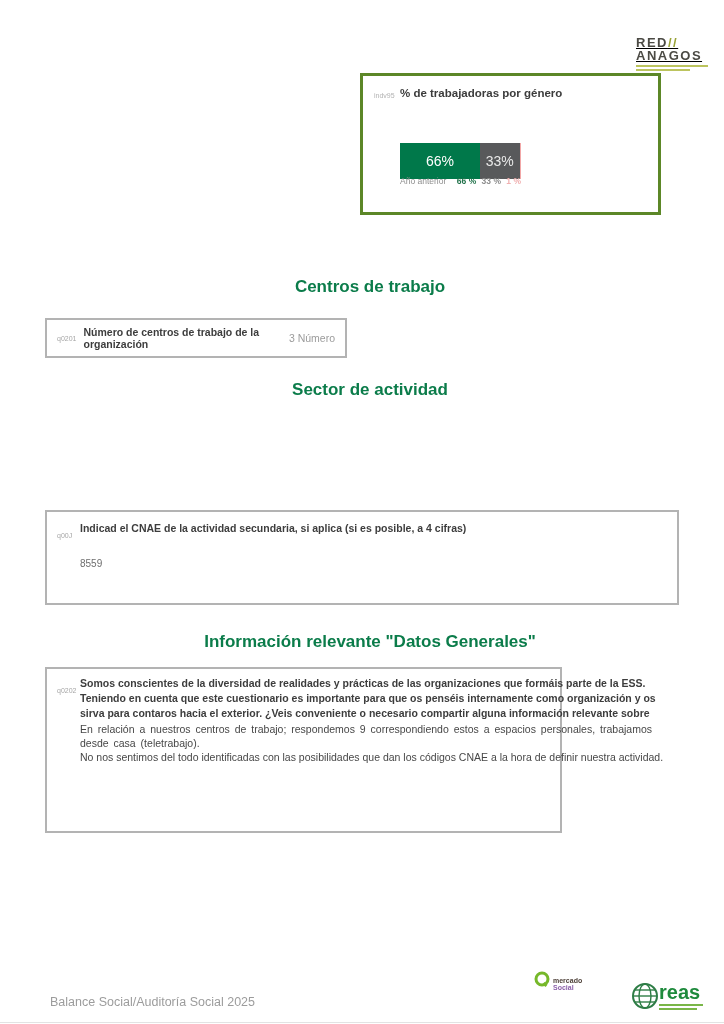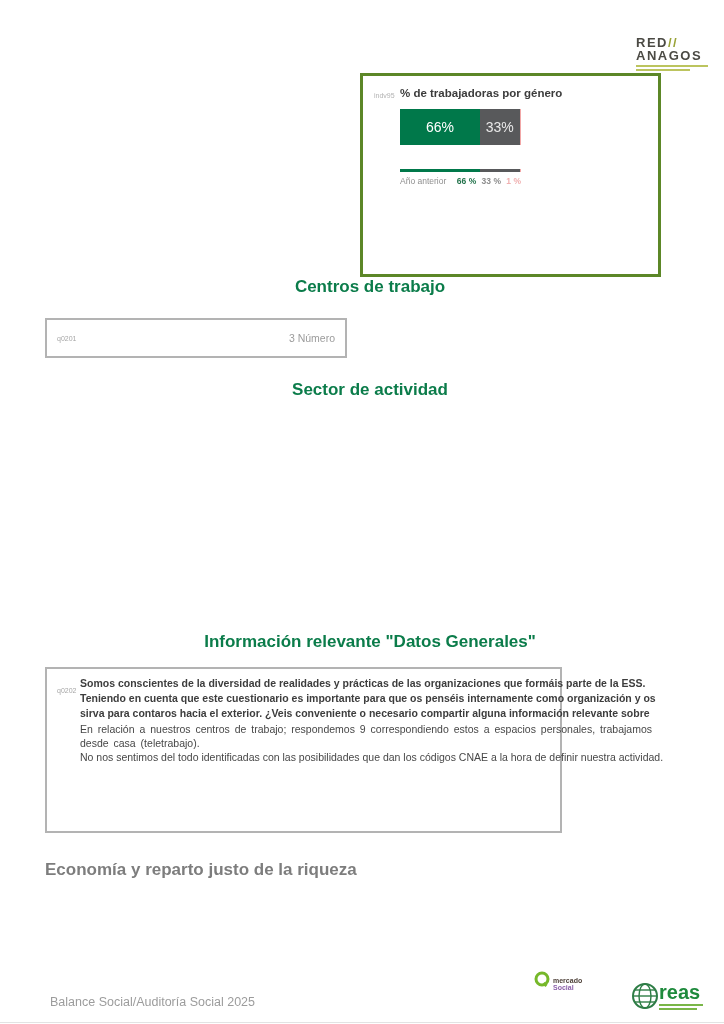--- a/index.html
+++ b/index.html
@@ -1,33 +1,33 @@
 <!DOCTYPE html>
 <html><head>
 <meta charset="utf-8">
 <style>
   * { margin:0; padding:0; box-sizing:border-box; }
   html,body { background:#ffffff; }
   body { font-family:"Liberation Sans", sans-serif; }
   .page { position:relative; width:724px; height:1024px; background:#ffffff; overflow:hidden; }
 
   
-  .logo { position:absolute; left:636px; top:36px; width:80px; }
+  .logo { position:absolute; left:636px; top:36px; width:80px;text-decoration:underline; }
   .logo-l1, .logo-l2 { font-weight:bold; font-size:13px; letter-spacing:1.5px; color:#4b4a44; line-height:13px; }
   .logo-slash { color:#9aa338; }
   .logo-tag { margin-top:3px; }
   .logo-tag .bar { height:2px; background:#bcc45e; margin-bottom:2px; }
   .logo-tag .b1 { width:72px; }
   .logo-tag .b2 { width:54px; }
 
   
-  .chart-card { position:absolute; left:360px; top:73px; width:301px; height:204px; border:3px solid #5c8727; background:#fff; }
+  .chart-card { position:absolute; left:360px; top:73px; width:301px; height:142px; border:3px solid #5c8727; background:#fff; }
   .chart-code { position:absolute; left:11px; top:16px; font-size:7px; color:#b3b3b3; }
   .chart-title { position:absolute; left:37px; top:11px; font-size:11.5px; font-weight:bold; color:#3c3c3c; }
-  .bar-stack { position:absolute; left:37px; top:33px; width:121px; height:36px; display:flex; }
+  .bar-stack { position:absolute; left:37px; top:67px; width:121px; height:36px; display:flex; }
   .bar-seg { height:100%; display:flex; align-items:center; justify-content:center; }
   .bar-seg .seg-label { font-size:14px; color:#ffffff; }
   .bar-seg.seg-1 .seg-label { color:#e9e9e9; }
   .prior-line { position:absolute; left:37px; top:93px; width:121px; height:2.5px; display:flex; }
   .prior-seg { height:100%; }
   .prior-row { position:absolute; left:37px; top:100px; width:121px; display:flex; justify-content:space-between; align-items:baseline; }
   .prior-caption { font-size:8.5px; color:#8f8f8f; }
   .prior-vals { font-size:8.5px; font-weight:bold; white-space:nowrap; }
   .prior-vals span { margin-left:3px; }
   .legend { position:absolute; left:185px; top:68px; }
@@ -117,39 +117,44 @@
         <span style="color: rgb(240, 176, 176);">1 %</span>
       </span>
     </div>
 
   </div>
 
   <div class="h-green h-centros">Centros de trabajo</div>
 
   <div class="qbox row-q0201">
     <span class="qcode">q0201</span>
+    <span class="qlabel">Número de centros de trabajo de la organización</span>
     <span class="qvalue-inline">3 Número</span>
   </div>
 
   <div class="h-green h-sector">Sector de actividad</div>
 
 
+  <div class="qbox box-cnae2">
+    <span class="code-abs">q00J</span>
+    <div class="question">Indicad el CNAE de la actividad secundaria, si aplica (si es posible, a 4 cifras)</div>
+    <div class="answer">8559</div>
+  </div>
 
   <div class="h-green h-info">Información relevante "Datos Generales"</div>
 
   <div class="qbox box-info">
     <span class="code-abs">q0202</span>
     <div class="question">Somos conscientes de la diversidad de realidades y prácticas de las organizaciones que formáis parte de la ESS. Teniendo en cuenta que este cuestionario es importante para que os penséis internamente como organización y os sirva para contaros hacia el exterior. ¿Veis conveniente o necesario compartir alguna información relevante sobre</div>
     <div class="answer-block">
       <div class="p1">En relación a nuestros centros de trabajo; respondemos 9 correspondiendo estos a espacios personales, trabajamos desde casa (teletrabajo).</div>
       <div class="p2">No nos sentimos del todo identificadas con las posibilidades que dan los códigos CNAE a la hora de definir nuestra actividad.</div>
     </div>
   </div>
 
-  <div class="h-gray">Economía y reparto justo de la riqueza</div>
 
   <div class="footer-text">Balance Social/Auditoría Social 2025</div>
 
   <div class="ms-logo">
     <span>
       <svg width="17" height="20" viewBox="0 0 17 20">
         <circle cx="8" cy="8" r="6" fill="none" stroke="#76b82a" stroke-width="3"></circle>
         <rect x="9" y="12" width="4" height="3" fill="#76b82a" transform="rotate(40 11 13.5)"></rect>
       </svg>
     </span>

